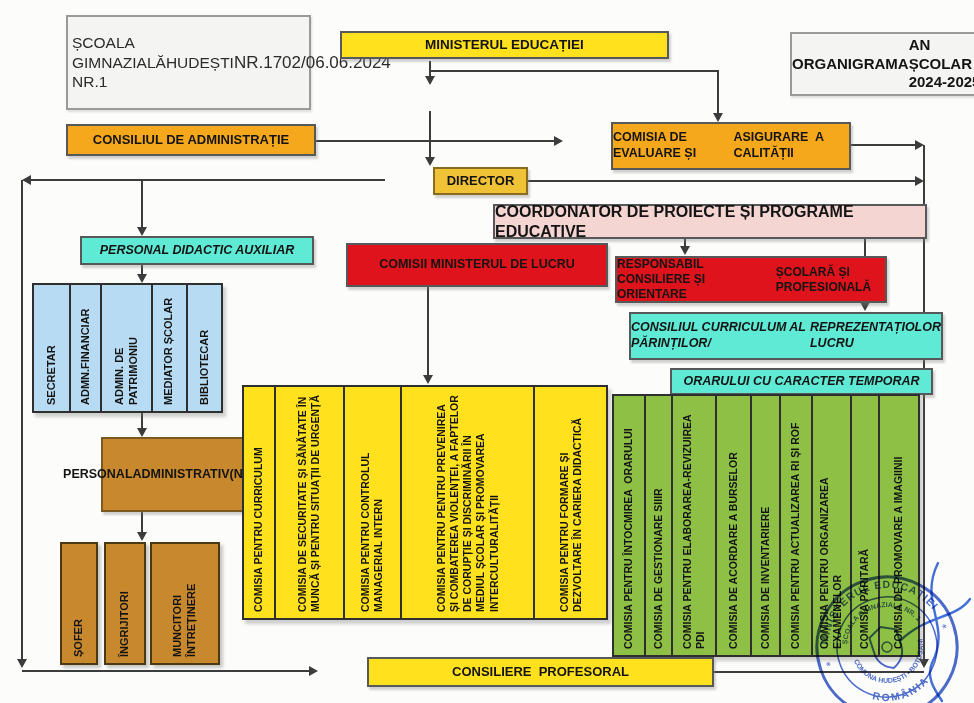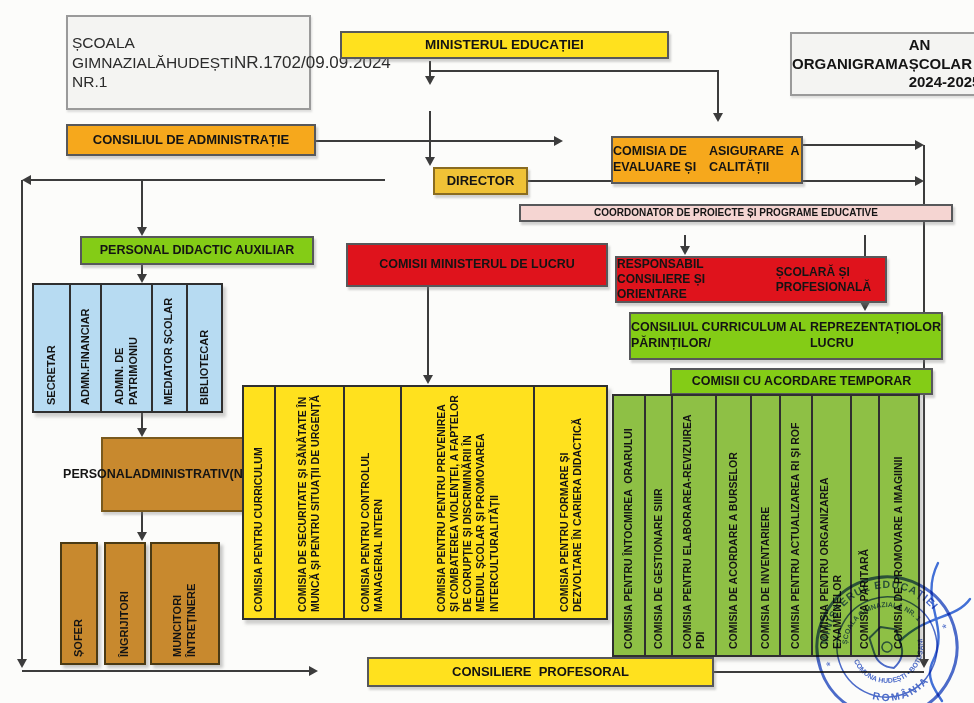--- a/index.html
+++ b/index.html
@@ -9,21 +9,21 @@
        display:flex;align-items:center;justify-content:center;
        font-weight:bold;box-shadow:2px 3px 2px rgba(130,130,130,.35);margin-left:48px;}
   .box div{white-space:pre-wrap;line-height:1.25;}
   .plain{background:#f4f4f2;border-color:#9a9a9a;font-weight:normal;box-shadow:1px 2px 2px rgba(150,150,150,.3);}
   .yellow{background:#ffe11e;}
   .green{background:#79b245;}
   .orange{background:#f6a81c;}
   .gold{background:#f0c236;border-color:#8a6c20;}
   .pink{background:#f5d5d2;}
   .red{background:#df131c;}
-  .blue{background:#84cc16;}
+  .blue{background:#5eead4;font-style:italic;}
   .ochre{background:#c8892e;border-color:#7a5a1e;}
   .ln{position:absolute;background:#3c3c3c;}
   .a-d,.a-l,.a-r{position:absolute;width:0;height:0;}
   .a-d{border-left:5px solid transparent;border-right:5px solid transparent;border-top:9px solid #3c3c3c;}
   .a-l{border-top:5px solid transparent;border-bottom:5px solid transparent;border-right:9px solid #3c3c3c;}
   .a-r{border-top:5px solid transparent;border-bottom:5px solid transparent;border-left:9px solid #3c3c3c;}
   .colgroup{position:absolute;box-sizing:border-box;border:2px solid #2f2f2f;display:flex;
             box-shadow:3px 4px 3px rgba(120,120,120,.35);}
   .vcol{box-sizing:border-box;border-right:2px solid #2f2f2f;display:flex;justify-content:center;flex-grow:1;}
   .vcol:last-child{border-right:none;}
@@ -79,47 +79,47 @@
   <div class="ln" style="left:427px;top:287px;width:2px;height:89px"></div>
   <div class="a-d" style="left:423px;top:375px"></div>
   <div class="ln" style="left:684px;top:235px;width:2px;height:12px"></div>
   <div class="a-d" style="left:680px;top:246px"></div>
   <div class="ln" style="left:864px;top:235px;width:2px;height:68px"></div>
   <div class="a-d" style="left:860px;top:302px"></div>
 
   <div class="box plain" style="left:18px;top:15px;width:245px;height:95px;font-size:15.5px;color:#2b2b2b;justify-content:space-evenly;padding:4px">
     <div>ȘCOALA GIMNAZIALĂ NR.1</div>
     <div>HUDEȘTI</div>
-    <div style="font-size:17px">NR.1702/09.09.2024</div>
+    <div style="font-size:17px">NR.1702/06.06.2024</div>
   </div>
 
   <div class="box yellow" style="left:292px;top:31px;width:329px;height:28px;font-size:13.5px">
     <div>MINISTERUL EDUCAȚIEI</div>
   </div>
 
   <div class="box plain" style="left:742px;top:32px;width:204px;height:64px;font-size:15px;font-weight:bold;justify-content:space-evenly">
     <div>ORGANIGRAMA</div>
     <div>AN ȘCOLAR 2024-2025</div>
   </div>
 
 
   <div class="box orange" style="left:18px;top:124px;width:250px;height:32px;font-size:13px">
     <div>CONSILIUL DE ADMINISTRAȚIE</div>
   </div>
 
-  <div class="box orange" style="left:563px;top:136px;width:192px;height:48px;font-size:12.5px">
+  <div class="box orange" style="left:563px;top:122px;width:240px;height:48px;font-size:12.5px">
     <div>COMISIA DE EVALUARE ȘI</div>
     <div>ASIGURARE  A CALITĂȚII</div>
   </div>
 
   <div class="box gold" style="left:385px;top:167px;width:95px;height:28px;font-size:13px">
     <div>DIRECTOR</div>
   </div>
 
-  <div class="box pink" style="left:471px;top:204px;width:434px;height:18px;font-size:10px">
+  <div class="box pink" style="left:445px;top:204px;width:434px;height:35px;font-size:16px">
     <div>COORDONATOR DE PROIECTE ȘI PROGRAME EDUCATIVE</div>
   </div>
 
   <div class="box blue" style="left:32px;top:236px;width:234px;height:29px;font-size:12.5px">
     <div>PERSONAL DIDACTIC AUXILIAR</div>
   </div>
 
   <div class="box red" style="left:298px;top:243px;width:262px;height:44px;font-size:12.5px">
     <div>COMISII MINISTERUL DE LUCRU</div>
   </div>
@@ -128,21 +128,21 @@
     <div>RESPONSABIL CONSILIERE ȘI ORIENTARE</div>
     <div>ȘCOLARĂ ȘI PROFESIONALĂ</div>
   </div>
 
   <div class="box blue" style="left:581px;top:312px;width:314px;height:48px;font-size:12.5px">
     <div>CONSILIUL CURRICULUM AL PĂRINȚILOR/</div>
     <div>REPREZENTAȚIOLOR LUCRU</div>
   </div>
 
   <div class="box blue" style="left:622px;top:368px;width:263px;height:27px;font-size:12.5px">
-    <div>COMISII CU ACORDARE TEMPORAR</div>
+    <div>ORARULUI CU CARACTER TEMPORAR</div>
   </div>
 
   <div class="colgroup lightblue" style="left:32px;top:283px;width:191px;height:130px">
     <div class="vcol" style="flex-basis:36px">
         <span class="vtext" style="font-size:11px">SECRETAR</span>
       </div>
     <div class="vcol" style="flex-basis:30px">
         <span class="vtext" style="font-size:11px">ADMN.FINANCIAR</span>
       </div>
     <div class="vcol" style="flex-basis:49px">

